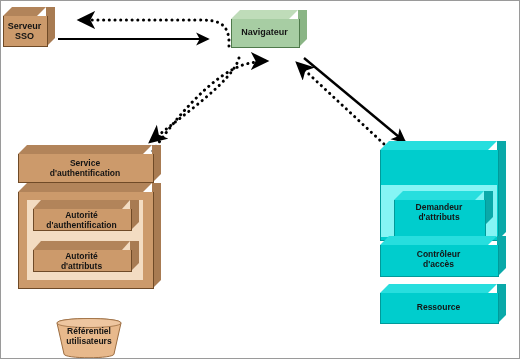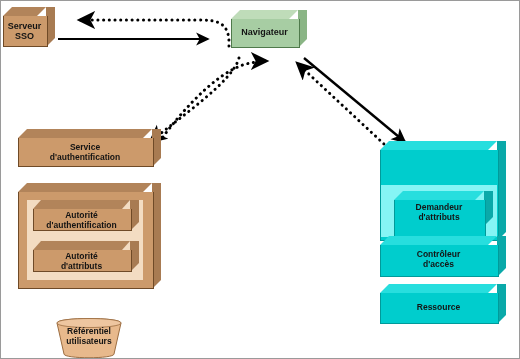--- a/index.html
+++ b/index.html
@@ -76,21 +76,21 @@
 SSO</div>
   </div>
 
   <div class="node box3d green" style="left:230px;top:9px;width:76px;height:38px;">
     <div class="face top" style="width:67px;clip-path:polygon(9px 0,67px 0,58px 9px,0 9px);"></div>
     <div class="face side" style="left:67px;height:38px;clip-path:polygon(0 0,9px 0,9px 29px,0 38px);"></div>
     <div class="face front" style="width:67px;"></div>
     <div class="node-label" style="top:17px;font-size:9px;width:67px;">Navigateur</div>
   </div>
 
-  <div class="node box3d tan" style="left:17px;top:128px;width:130px;height:38px;">
+  <div class="node box3d tan" style="left:17px;top:144px;width:130px;height:38px;">
     <div class="face top" style="width:134px;clip-path:polygon(9px 0,134px 0,125px 9px,0 9px);"></div>
     <div class="face side" style="left:134px;height:38px;clip-path:polygon(0 0,9px 0,9px 29px,0 38px);"></div>
     <div class="face front" style="width:134px;"></div>
     <div class="node-label" style="top:14px;font-size:8.5px;width:134px;">Service
 d'authentification</div>
   </div>
 
   <div class="node box3d tan" style="left:17px;top:182px;width:143px;height:106px;">
     <div class="face top" style="width:134px;clip-path:polygon(9px 0,134px 0,125px 9px,0 9px);"></div>
     <div class="face side" style="left:134px;height:106px;clip-path:polygon(0 0,9px 0,9px 97px,0 106px);"></div>

